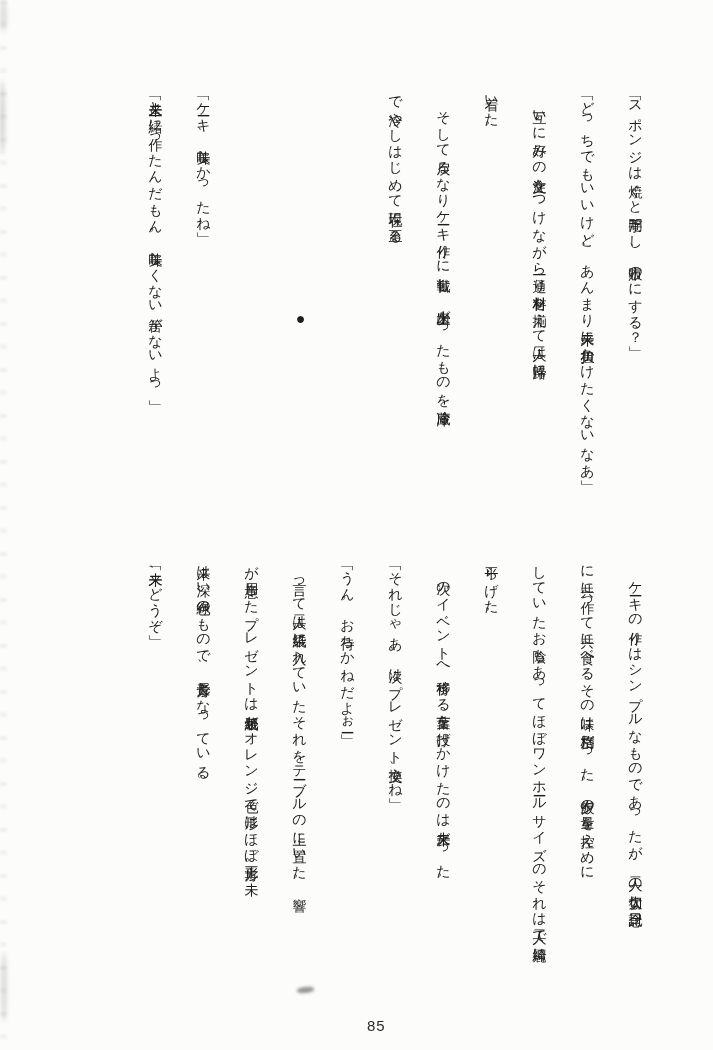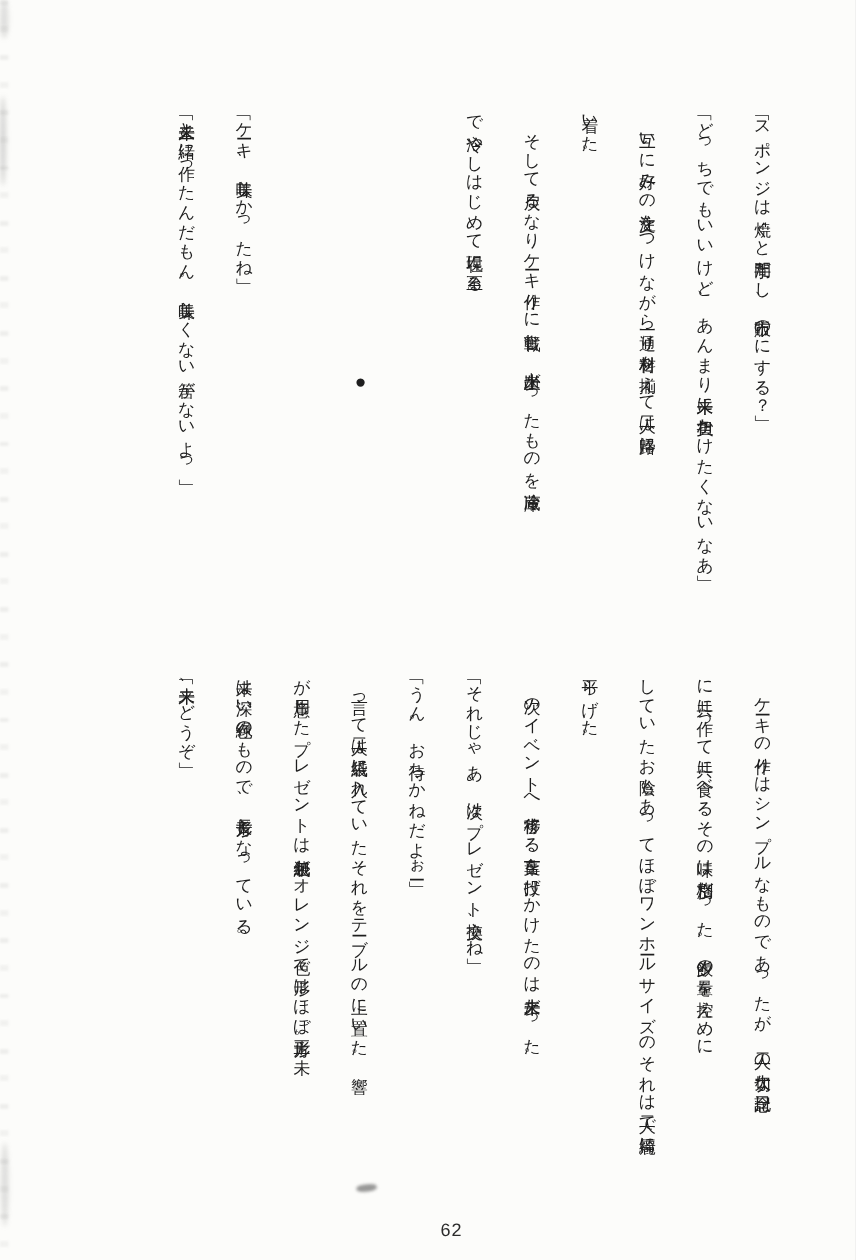--- a/index.html
+++ b/index.html
@@ -100,15 +100,15 @@
     <div class="vline">平らげた。</div>
     <div class="vline ln-paragraph">次のイベントへ移行する言葉を投げかけたのは未来だった。</div>
     <div class="vline ln-dialogue">「それじゃあ、次はプレゼント交換、ね」</div>
     <div class="vline ln-dialogue">「うん。お待ちかねだよぉー」</div>
     <div class="vline ln-paragraph">言って二人は紙袋に入れていたそれをテーブルの上に置いた。響</div>
     <div class="vline">が用意したプレゼントは包装紙がオレンジ色で形はほぼ正方形。未</div>
     <div class="vline">来は深い緑色のもので、長方形となっている。</div>
     <div class="vline ln-dialogue">「未来、どうぞ」</div>
   </div>
 
-  <div class="page-number">62</div>
+  <div class="page-number">85</div>
 
 </div>
 
 </body></html>

